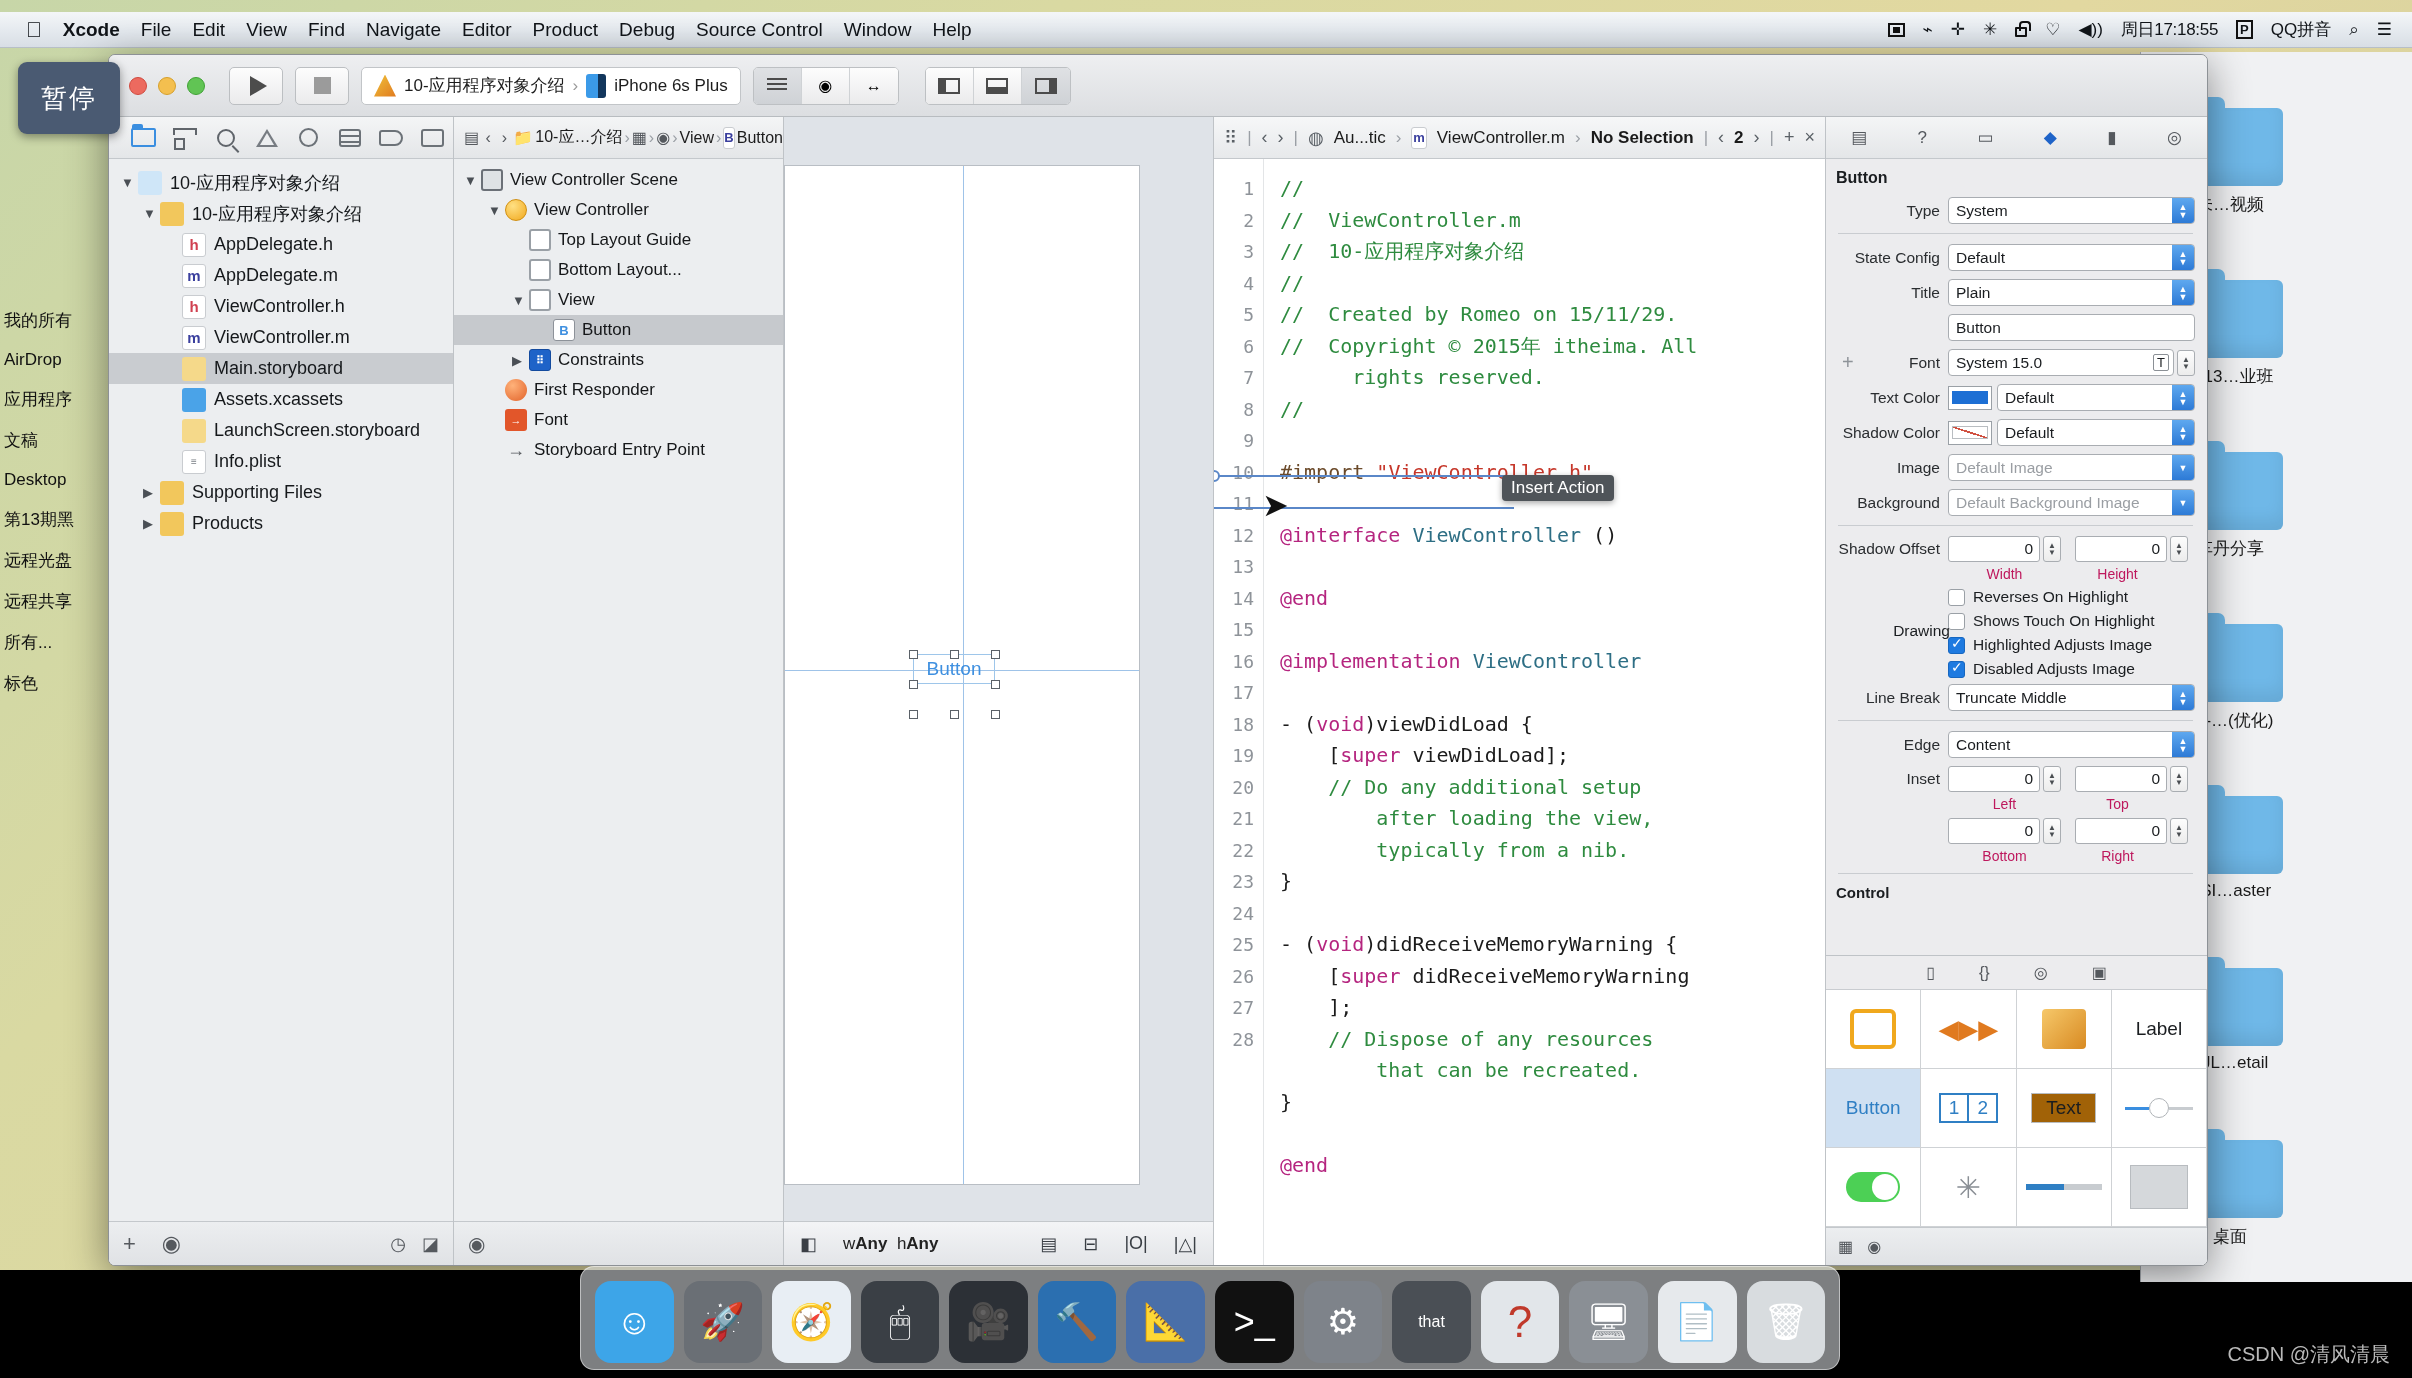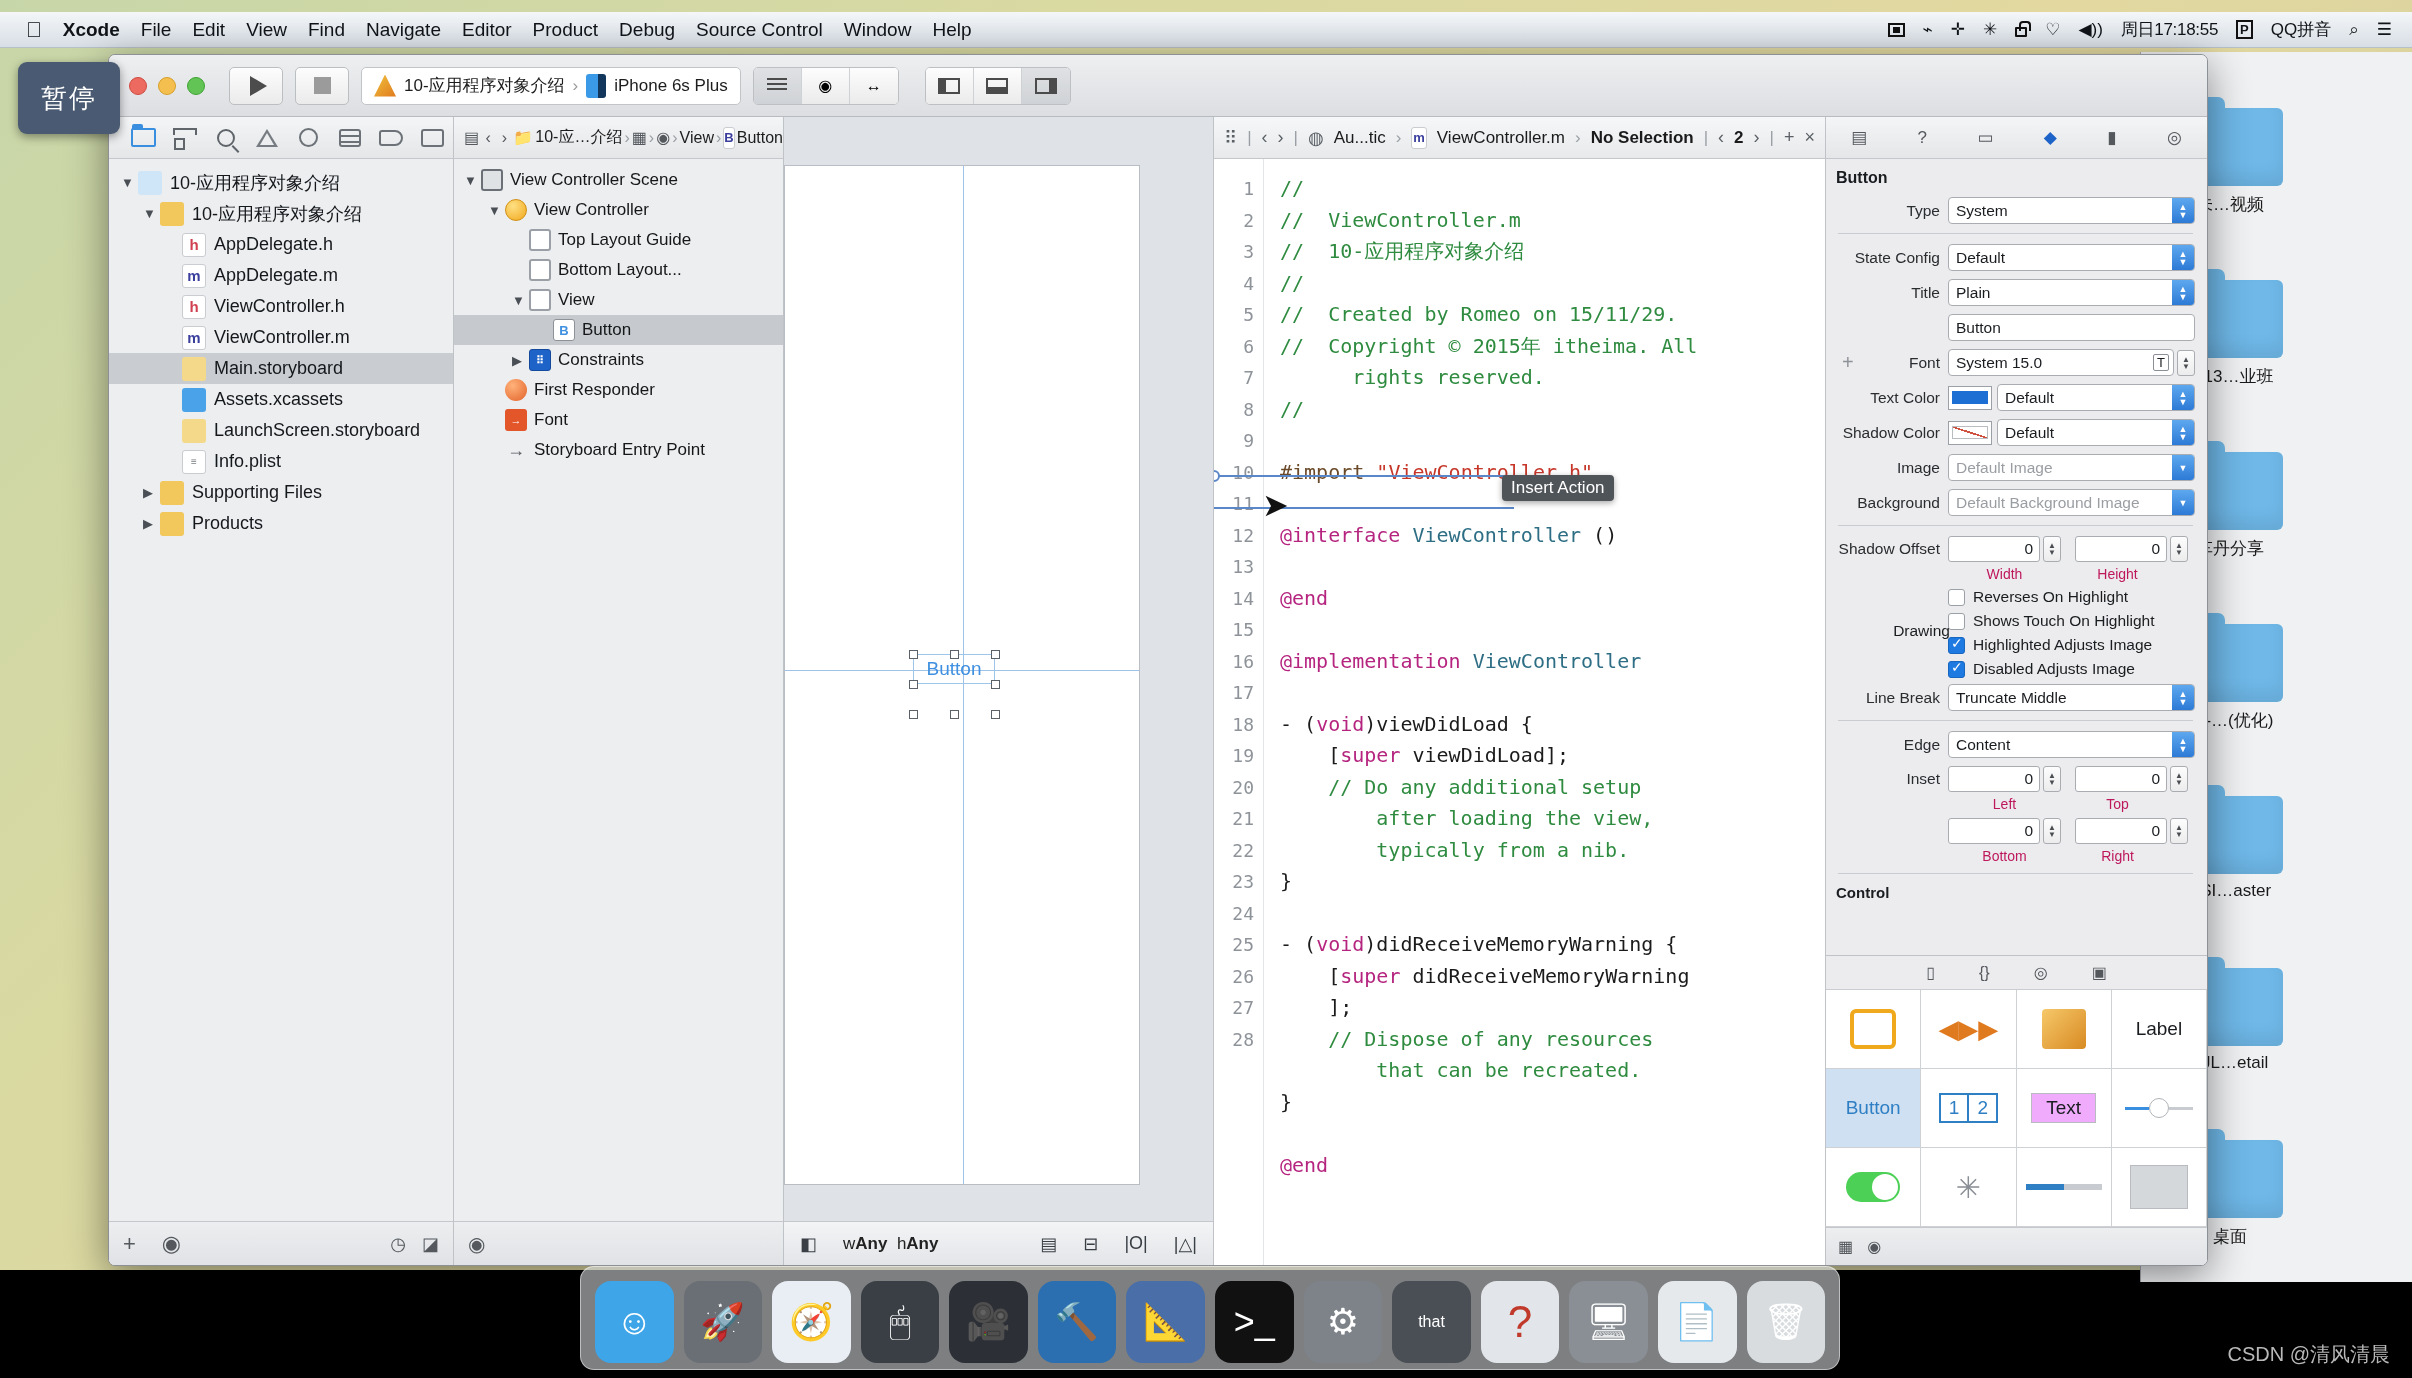--- a/index.html
+++ b/index.html
@@ -284,20 +284,32 @@
   .watermark{ position:absolute; right:22px; bottom:10px; color:#b9b9b9; font-size:20px; }
 </style>
 </head>
 <body>
 
 <div id="root">
 
   <div class="desktop-bg"></div>
   <div class="desktop-dark-strip"></div>
 
+  <div class="left-labels" id="leftLabels">
+      <div>我的所有</div>
+      <div>AirDrop</div>
+      <div>应用程序</div>
+      <div>文稿</div>
+      <div>Desktop</div>
+      <div>第13期黑</div>
+      <div>远程光盘</div>
+      <div>远程共享</div>
+      <div>所有...</div>
+      <div>标色</div>
+    </div>
 
   <div class="right-finder" id="rightFinder">
       <div class="folder-row" style="left: 36px; top: 56px;">
         <div class="folder-ico" style="background: rgb(111, 184, 232);"></div>
         <div class="folder-cap">未…视频</div>
       </div>
       <div class="rt-label" style="left: -92px; top: 84px;">…发工具</div>
       <div class="folder-row" style="left: 36px; top: 228px;">
         <div class="folder-ico" style="background: rgb(111, 184, 232);"></div>
         <div class="folder-cap">第13…业班</div>
@@ -912,21 +924,21 @@
               </div>
               <div class="lib-cell">
                 <span>
                   <span style="display:flex;">
                     <span style="border:2px solid #2f7fc4;padding:2px 8px;color:#2f7fc4;">1</span>
                     <span style="border:2px solid #2f7fc4;border-left:none;padding:2px 8px;color:#2f7fc4;">2</span>
                   </span>
                 </span>
               </div>
               <div class="lib-cell">
-                <span style="border: 1px solid rgb(184, 188, 192); padding: 3px 14px; background: #f0abfc;">Text</span>
+                <span style="border: 1px solid rgb(184, 188, 192); padding: 3px 14px; background: #a16207;">Text</span>
               </div>
               <div class="lib-cell">
                 <span>
                   <span style="display:flex;align-items:center;">
                     <span style="width:24px;height:3px;background:#3a8ee0;"></span>
                     <span style="width:20px;height:20px;border-radius:50%;background:#fff;border:1px solid #b0b4b8;"></span>
                     <span style="width:24px;height:3px;background:#c8ccd0;"></span>
                   </span>
                 </span>
               </div>

